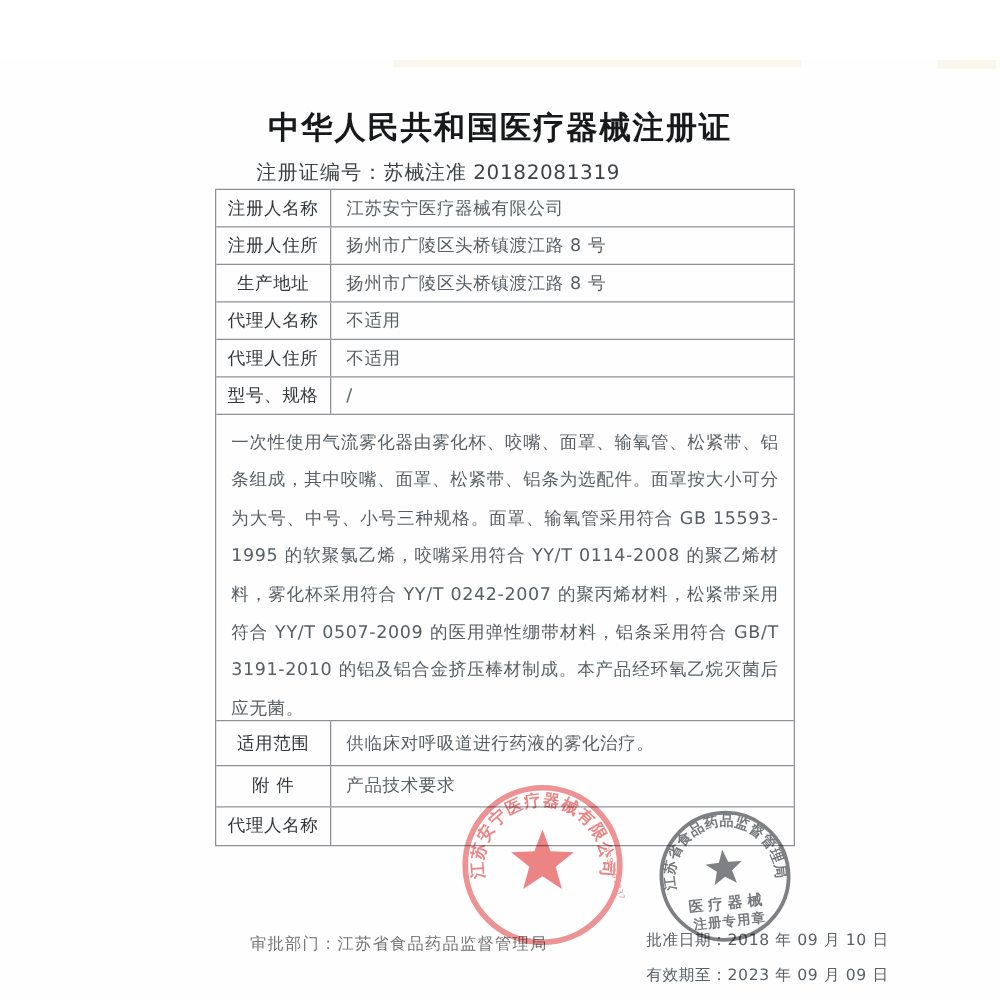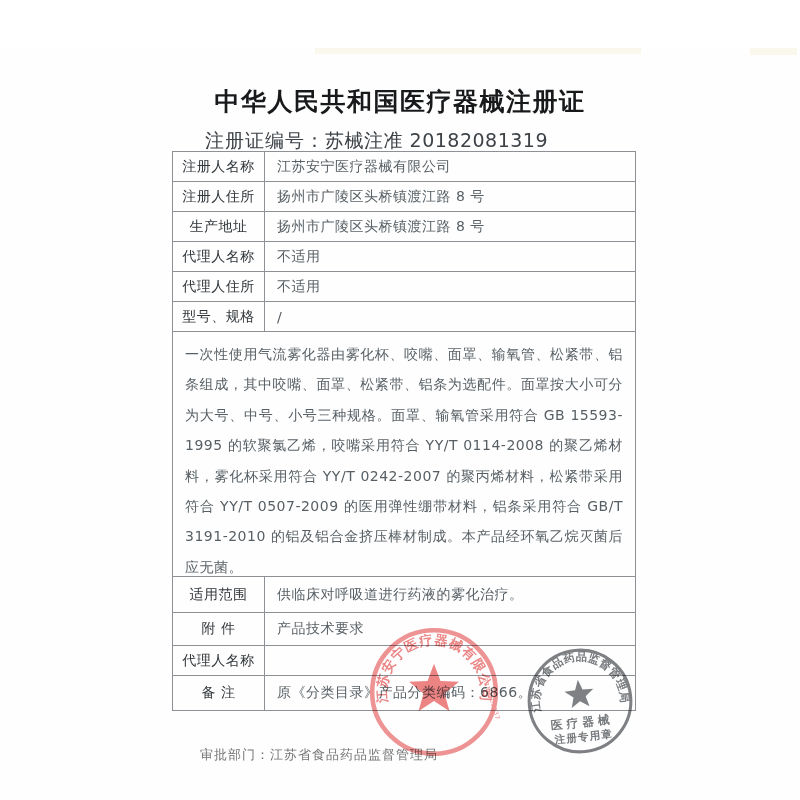--- a/index.html
+++ b/index.html
@@ -4,21 +4,21 @@
 <style>
   html,body{margin:0;padding:0;background:#ffffff;}
   .page{position:relative;width:800px;height:800px;background:#fefefe;overflow:hidden;
         font-family:"DejaVu Sans","Liberation Sans",sans-serif;margin-top:48px;}
   .tint{position:absolute;background:#faf8ec;}
   .tint-a{left:315px;top:0;width:326px;height:6px;}
   .tint-b{left:750px;top:0;width:47px;height:7px;}
 
   .title{position:absolute;top:37px;left:0;width:100%;text-align:center;
          font-size:25px;font-weight:bold;color:#17191b;letter-spacing:1.5px;}
-  .certline{position:absolute;top:80px;left:205px;font-size:19px;color:#3d4247;letter-spacing:1px;}
+  .certline{position:absolute;top:80px;left:205px;font-size:16px;color:#3d4247;letter-spacing:1px;}
   .certline .num{letter-spacing:0.5px;}
 
   .cert-table{position:absolute;left:172px;top:103px;width:462px;
               border:1px solid #8d9196;background:transparent;}
   .row{display:flex;border-bottom:1px solid #8d9196;box-sizing:border-box;}
   .row:last-child{border-bottom:none;}
   .cell-label{width:91px;flex:0 0 91px;display:flex;align-items:center;justify-content:center;
               border-right:1px solid #8d9196;color:#32373b;font-size:14px;letter-spacing:0.5px;
               text-align:center;}
   .cell-value{flex:1;display:flex;align-items:center;padding:0 12px;color:#575f64;
@@ -81,30 +81,34 @@
       <div class="cell-value">供临床对呼吸道进行药液的雾化治疗。</div>
     </div>
     <div class="row h33">
       <div class="cell-label">附  件</div>
       <div class="cell-value">产品技术要求</div>
     </div>
     <div class="row h30">
       <div class="cell-label">代理人名称</div>
       <div class="cell-value"></div>
     </div>
-    <div class="row h34">
-      <div class="cell-label">备  注</div>
-      <div class="cell-value">原《分类目录》产品分类编码：6866。</div>
-    </div>
   </div>
 
   <div class="footer-left">
     <span>审批部门：</span><span>江苏省食品药品监督管理局</span>
   </div>
 
+  <div class="footer-right">
+    <div class="line1">
+      <span>批准日期：</span><span>2018 年 09 月 10 日</span>
+    </div>
+    <div class="line2">
+      <span>有效期至：</span><span>2023 年 09 月 09 日</span>
+    </div>
+  </div>
 
   <div class="stamp stamp-red">
     <svg width="152" height="152" viewBox="0 0 150 150">
       <defs>
         <path id="redArcPath" d="M 30.8,91.1 A 47,47 0 1 1 119.2,91.1" fill="none"></path>
       </defs>
       <circle cx="75" cy="75" r="61" fill="none" stroke="#ec8181" stroke-width="4.5"></circle>
       <polygon points="75,47 81.4,64.2 99.7,65.0 85.4,76.4 90.3,94.0 75,83.9 59.7,94.0 64.6,76.4 50.3,65.0 68.6,64.2" fill="#ea6f6f"></polygon>
       <text font-size="13" fill="#e96f6f" letter-spacing="1" font-weight="bold">
         <textPath href="#redArcPath" startOffset="50%" text-anchor="middle">江苏安宁医疗器械有限公司</textPath>

